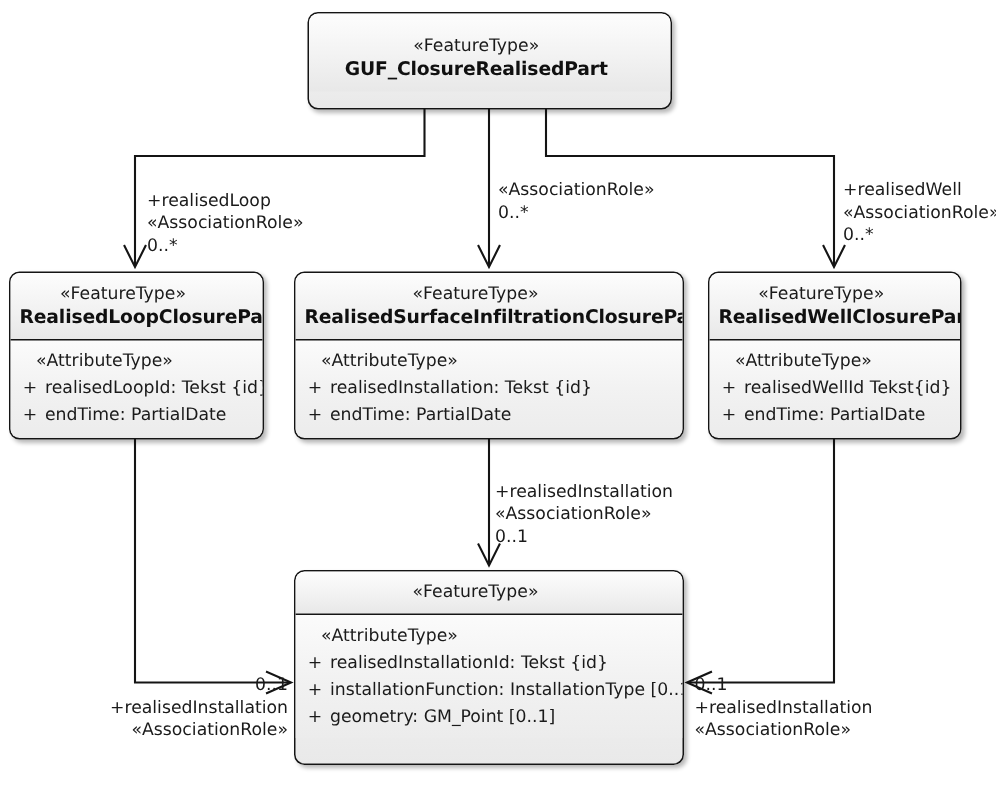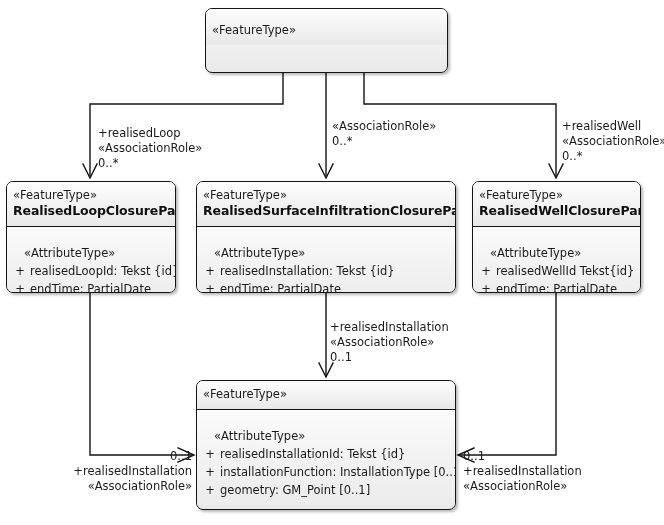--- a/index.html
+++ b/index.html
@@ -29,42 +29,42 @@
     box-sizing: border-box;
     border: 1.4px solid #141414;
     border-radius: 7px;
     background: linear-gradient(to bottom, #ffffff 0%, #f2f2f2 45%, #e9e9e9 100%);
     box-shadow: 2px 2px 3px rgba(0,0,0,0.28);
     overflow: hidden;
     z-index: 5;
   }
   .uml-header {
     padding: 6px 24px 7px 6px;
-    text-align: left;
+    text-align: center;
     background: linear-gradient(to bottom, #fdfdfd 0%, #f1f1f1 60%, #e8e8e8 100%);
   }
   .stereo {
     display: block;
     font-size: 11.5px;
     line-height: 15px;
     color: #1a1a1a;
     white-space: nowrap;
   }
   .cname {
     display: block;
     font-size: 12.5px;
     line-height: 16px;
     font-weight: bold;
     color: #101010;
     white-space: nowrap;
     letter-spacing: -0.1px;
   }
   .uml-compartment {
     border-top: 1.4px solid #141414;
-    padding: 18px 3px 6px 3px;
+    padding: 5px 3px 6px 3px;
     background: linear-gradient(to bottom, #fbfbfb 0%, #f2f2f2 50%, #ececec 100%);
   }
   .attr-stereo {
     font-size: 11.5px;
     line-height: 17px;
     padding-left: 14px;
     white-space: nowrap;
   }
   .attr-row {
     display: flex;
@@ -131,20 +131,21 @@
     <path d="M 178 448 L 194 455 L 178 462"></path>
 
     <path d="M 556 293 L 556 455 L 460 455"></path>
     <path d="M 474 448 L 458 455 L 474 462"></path>
   </g>
 </svg>
 
 <div class="uml-class" id="box-top">
   <div class="uml-header">
     <span class="stereo">«FeatureType»</span>
+    <span class="cname">GUF_ClosureRealisedPart</span>
   </div>
 </div>
 
 <div class="uml-class" id="box-loop">
   <div class="uml-header">
     <span class="stereo">«FeatureType»</span>
     <span class="cname">RealisedLoopClosurePart</span>
   </div>
   <div class="uml-compartment">
     <div class="attr-stereo">«AttributeType»</div>

